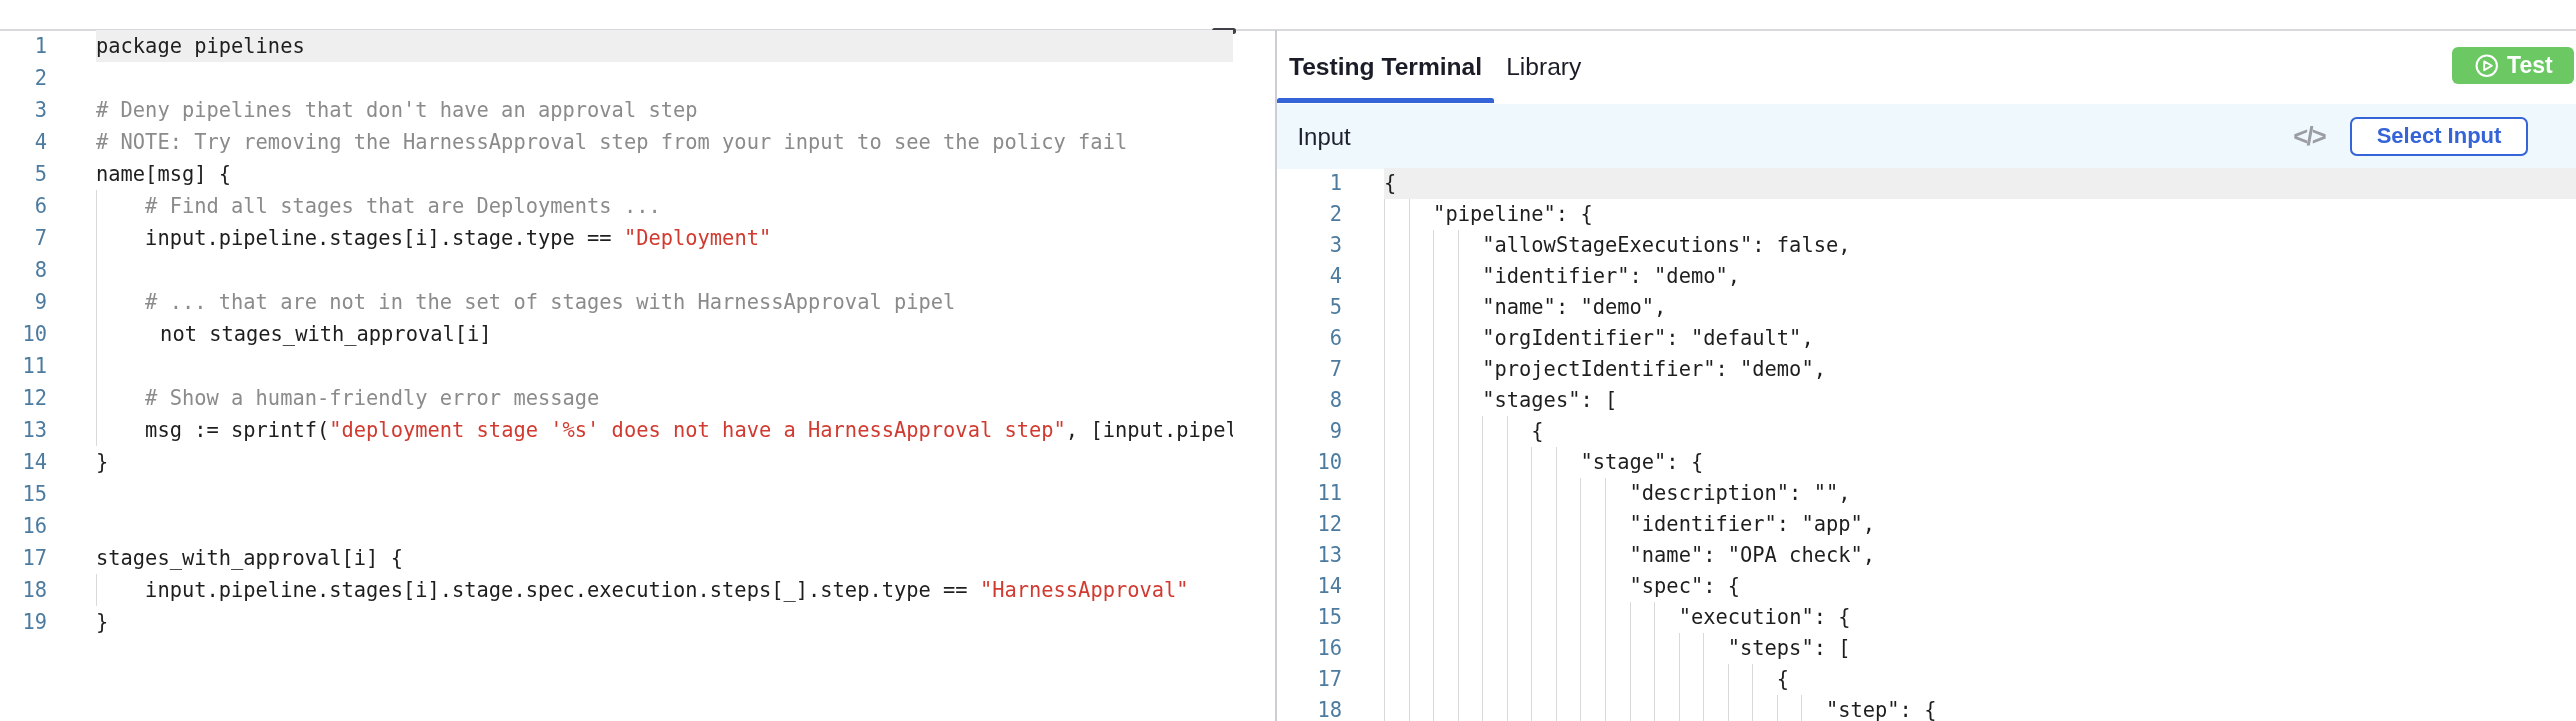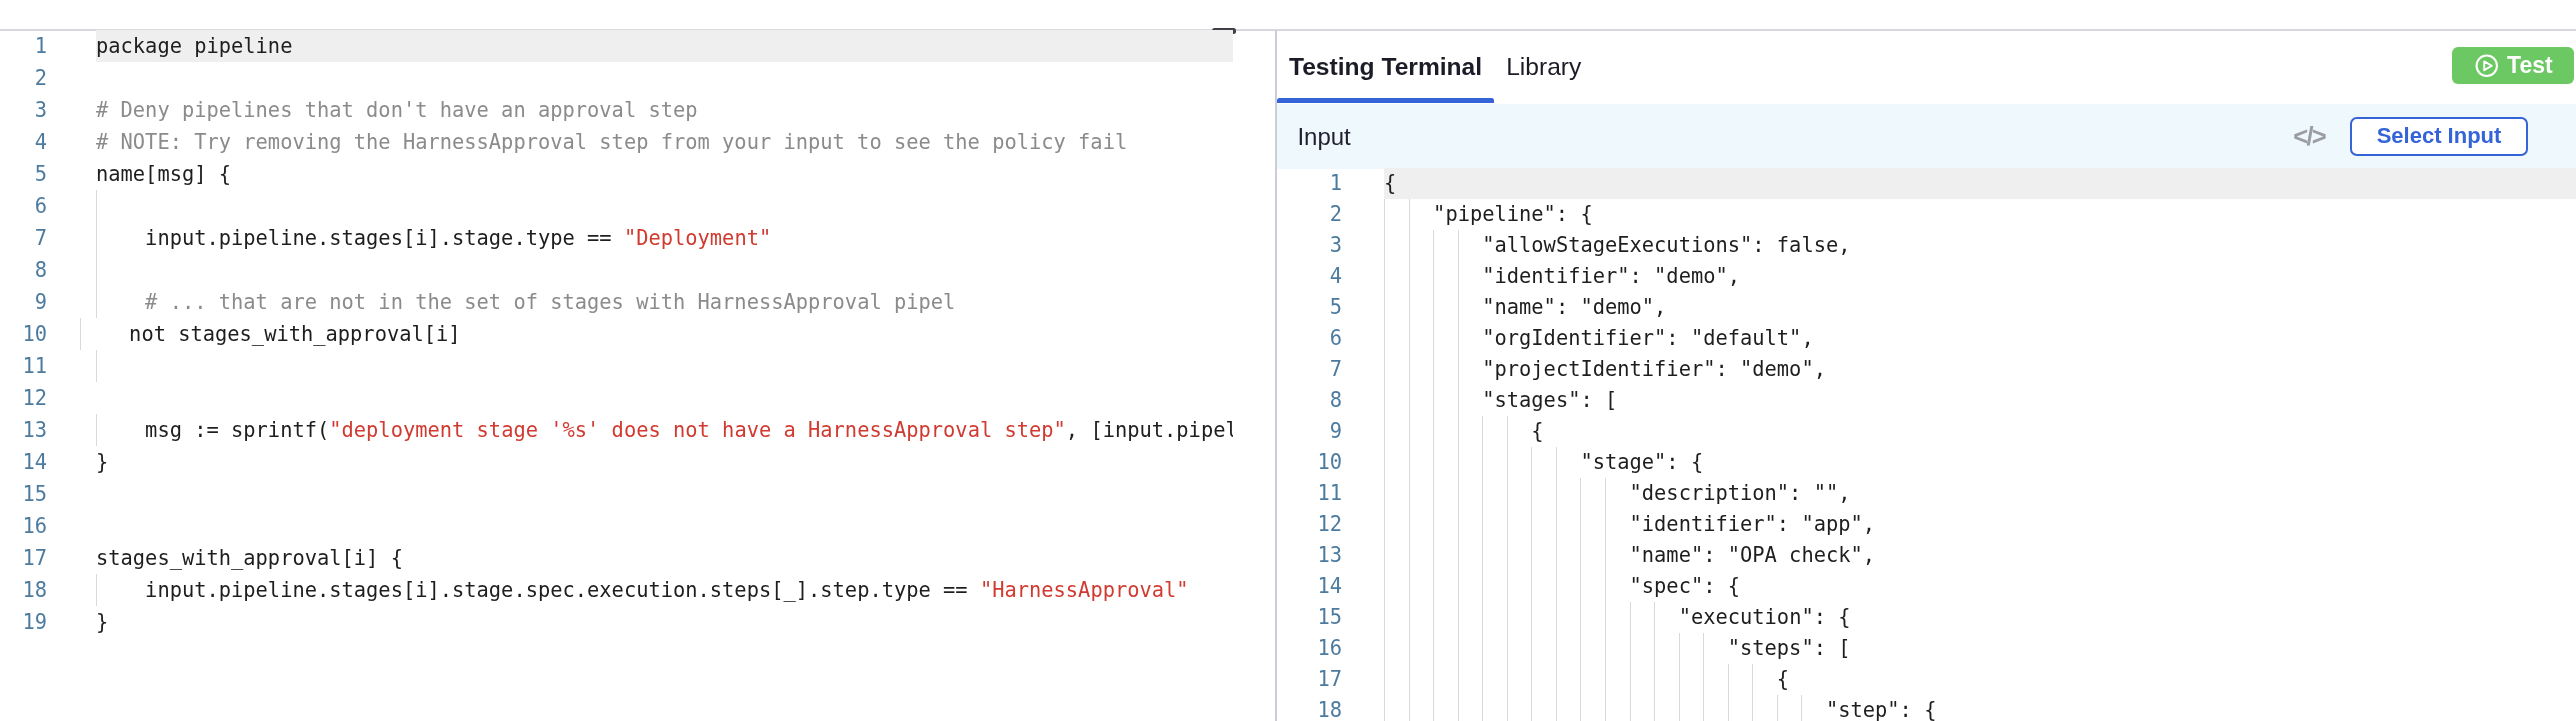--- a/index.html
+++ b/index.html
@@ -49,64 +49,65 @@
 
 <div class="top-border"></div>
 <div class="divider"></div>
 <div class="handle" id="handle-left"></div>
 <div class="handle" id="handle-input"></div>
 
 <div class="editor" id="editor-left">
     <div class="row" style="height: 32px;">
       <i class="hl" style="left: 96px;"></i>
       <span class="ln" style="width: 47px;">1</span>
-      <span class="content" style="left: 96px;"><span class="tk-code">package pipeline</span></span>
+      <span class="content" style="left: 96px;"><span class="tk-code">package pipelines</span></span>
     </div>
     <div class="row" style="height: 32px;">
       <span class="ln" style="width: 47px;">2</span>
       <span class="content" style="left: 96px;"></span>
     </div>
     <div class="row" style="height: 32px;">
       <span class="ln" style="width: 47px;">3</span>
       <span class="content" style="left: 96px;"><span class="tk-comment"># Deny pipelines that don't have an approval step</span></span>
     </div>
     <div class="row" style="height: 32px;">
       <span class="ln" style="width: 47px;">4</span>
       <span class="content" style="left: 96px;"><span class="tk-comment"># NOTE: Try removing the HarnessApproval step from your input to see the policy fail</span></span>
     </div>
     <div class="row" style="height: 32px;">
       <span class="ln" style="width: 47px;">5</span>
       <span class="content" style="left: 96px;"><span class="tk-code">name[msg] {</span></span>
     </div>
     <div class="row" style="height: 32px;">
       <span class="ln" style="width: 47px;">6</span>
-      <span class="content" style="left: 96px;"><i class="g" style="left: 0ch;"></i>    </span>
+      <span class="content" style="left: 96px;"><i class="g" style="left: 0ch;"></i>    <span class="tk-comment"># Find all stages that are Deployments ...</span></span>
     </div>
     <div class="row" style="height: 32px;">
       <span class="ln" style="width: 47px;">7</span>
       <span class="content" style="left: 96px;"><i class="g" style="left: 0ch;"></i>    <span class="tk-code">input.pipeline.stages[i].stage.type == </span><span class="tk-string">"Deployment"</span></span>
     </div>
     <div class="row" style="height: 32px;">
       <span class="ln" style="width: 47px;">8</span>
       <span class="content" style="left: 96px;"><i class="g" style="left: 0ch;"></i>    </span>
     </div>
     <div class="row" style="height: 32px;">
       <span class="ln" style="width: 47px;">9</span>
       <span class="content" style="left: 96px;"><i class="g" style="left: 0ch;"></i>    <span class="tk-comment"># ... that are not in the set of stages with HarnessApproval pipel</span></span>
     </div>
     <div class="row" style="height: 32px;">
       <span class="ln" style="width: 47px;">10</span>
-      <span class="content" style="left: 80px;"><i class="g" style="left: 0ch;"></i>    <span class="tk-code">not stages_with_approval[i]</span></span>
+      <span class="content" style="left: 96px; padding-left: 15px;"><i class="g" style="left: 0ch;"></i>    <span class="tk-code">not stages_with_approval[i]</span></span>
     </div>
     <div class="row" style="height: 32px;">
       <span class="ln" style="width: 47px;">11</span>
       <span class="content" style="left: 96px;"><i class="g" style="left: 0ch;"></i>    </span>
     </div>
     <div class="row" style="height: 32px;">
       <span class="ln" style="width: 47px;">12</span>
+      <span class="content" style="left: 96px;"><i class="g" style="left: 0ch;"></i>    <span class="tk-comment"># Show a human-friendly error message</span></span>
     </div>
     <div class="row" style="height: 32px;">
       <span class="ln" style="width: 47px;">13</span>
       <span class="content" style="left: 96px;"><i class="g" style="left: 0ch;"></i>    <span class="tk-code">msg := sprintf(</span><span class="tk-string">"deployment stage '%s' does not have a HarnessApproval step"</span><span class="tk-code">, [input.pipel</span></span>
     </div>
     <div class="row" style="height: 32px;">
       <span class="ln" style="width: 47px;">14</span>
       <span class="content" style="left: 96px;"><span class="tk-code">}</span></span>
     </div>
     <div class="row" style="height: 32px;">

